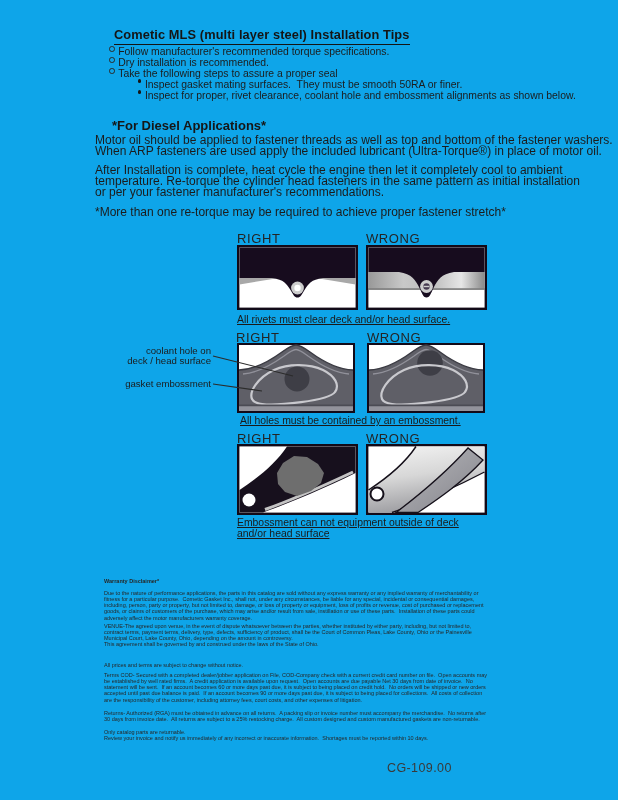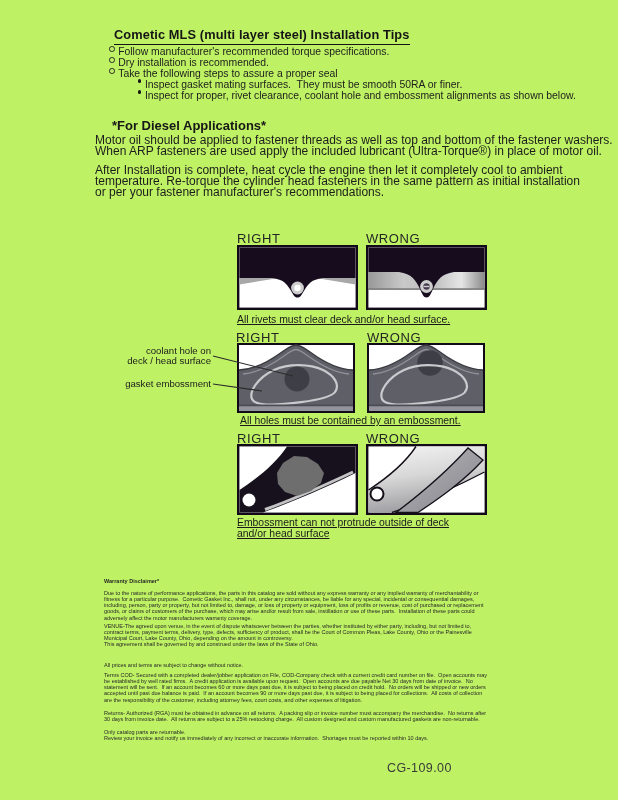--- a/index.html
+++ b/index.html
@@ -1,17 +1,17 @@
 <!DOCTYPE html>
 <html><head>
 <meta charset="utf-8">
 <style>
   html,body { margin:0; padding:0; background:#ffffff; }
   .page {
-    position:relative; width:618px; height:800px; background:#bef264;
+    position:relative; width:618px; height:800px; background:#0ea5e9;
     font-family:"Liberation Sans", sans-serif; color:#1b1b1b; overflow:hidden;
   }
   .abs { position:absolute; }
   .pre { white-space:pre; }
 
   .title {
     left:114px; top:27px; font-size:12.8px; font-weight:700; letter-spacing:.1px;
     border-bottom:1.6px solid #141414; padding-bottom:1.5px; color:#151515;
   }
   .bullets { left:109px; top:46px; font-size:10.4px; line-height:11.1px; color:#1c1c1c; }
@@ -65,20 +65,21 @@
       <span class="pre">Inspect for proper, rivet clearance, coolant hole and embossment alignments as shown below.</span>
     </div>
   </div>
 
   <div class="abs h2 pre">*For Diesel Applications*</div>
   <div class="abs para pre" style="top:134.5px;">Motor oil should be applied to fastener threads as well as top and bottom of the fastener washers.
 When ARP fasteners are used apply the included lubricant (Ultra-Torque®) in place of motor oil.</div>
   <div class="abs para pre" style="top:164.5px;">After Installation is complete, heat cycle the engine then let it completely cool to ambient
 temperature. Re-torque the cylinder head fasteners in the same pattern as initial installation
 or per your fastener manufacturer's recommendations.</div>
+  <div class="abs para pre" style="top:206.5px;">*More than one re-torque may be required to achieve proper fastener stretch*</div>
 
   <div class="abs dlabel" style="left:237px; top:231px;">RIGHT</div>
   <div class="abs dlabel" style="left:366px; top:231px;">WRONG</div>
 
   <div class="panel" style="left:237px; top:245px;">
     <svg width="121" height="65" viewBox="0 0 121 65">
       <rect x="1.2" y="1.2" width="118.6" height="62.6" fill="#ffffff" stroke="#120a18" stroke-width="2.4"></rect>
       <path d="M2.5,33 H42 L2.5,39.5 Z" fill="#a8a8a8"></path>
       <path d="M118.5,33 H79 L118.5,39.5 Z" fill="#a8a8a8"></path>
       <path d="M2.5,2.5 H118.5 V33 H86 C74,34.5 71.5,39 67.5,45 C64.5,50 63.5,52.5 60.5,52.5 C57.5,52.5 56.5,50 53.5,45 C49.5,39 47,34.5 35,33 H2.5 Z" fill="#170c1e"></path>
@@ -178,21 +179,21 @@
       </defs>
       <rect x="1.2" y="1.2" width="118.6" height="68.6" fill="#ffffff" stroke="#120a18" stroke-width="2.4"></rect>
       <path d="M50,2.5 H118.5 V28 C86,45 50,60 26,68.5 H2.5 V46 C21,34 39,19 50,2.5 Z" fill="url(#g3b)"></path>
       <path d="M50,2.5 C39,19 21,34 2.5,46" stroke="#15101a" stroke-width="1.4" fill="none"></path>
       <path d="M118.5,28 C86,45 50,60 26,68.5" stroke="#15101a" stroke-width="1.4" fill="none"></path>
       <path d="M30,68.5 C57,48 85,23 102,4 L117,16 C97,38 72,55 52,68.5 Z" fill="url(#g3s)" stroke="#15101a" stroke-width="1.3"></path>
       <circle cx="11" cy="50" r="6.5" fill="#ffffff" stroke="#15101a" stroke-width="2"></circle>
     </svg>
   </div>
 
-  <div class="abs caption pre" style="left:237px; top:517px;">Embossment can not protrude outside of deck
+  <div class="abs caption pre" style="left:237px; top:517px;">Embossment can not equipment outside of deck
 and/or head surface</div>
 
   <div class="abs fine fineb pre" style="top:578px;">Warranty Disclaimer*</div>
   <div class="abs fine pre" style="top:590px;">Due to the nature of performance applications, the parts in this catalog are sold without any express warranty or any implied warranty of merchantability or
 fitness for a particular purpose.  Cometic Gasket Inc., shall not, under any circumstances, be liable for any special, incidental or consequential damages,
 including, person, party or property, but not limited to, damage, or loss of property or equipment, loss of profits or revenue, cost of purchased or replacement
 goods, or claims of customers of the purchase, which may arise and/or result from sale, instillation or use of these parts.  Installation of these parts could
 adversely affect the motor manufacturers warranty coverage.</div>
   <div class="abs fine pre" style="top:623px;">VENUE-The agreed upon venue, in the event of dispute whatsoever between the parties, whether instituted by either party, including, but not limited to,
 contract terms, payment terms, delivery, type, defects, sufficiency of product, shall be the Court of Common Pleas, Lake County, Ohio or the Painesville

